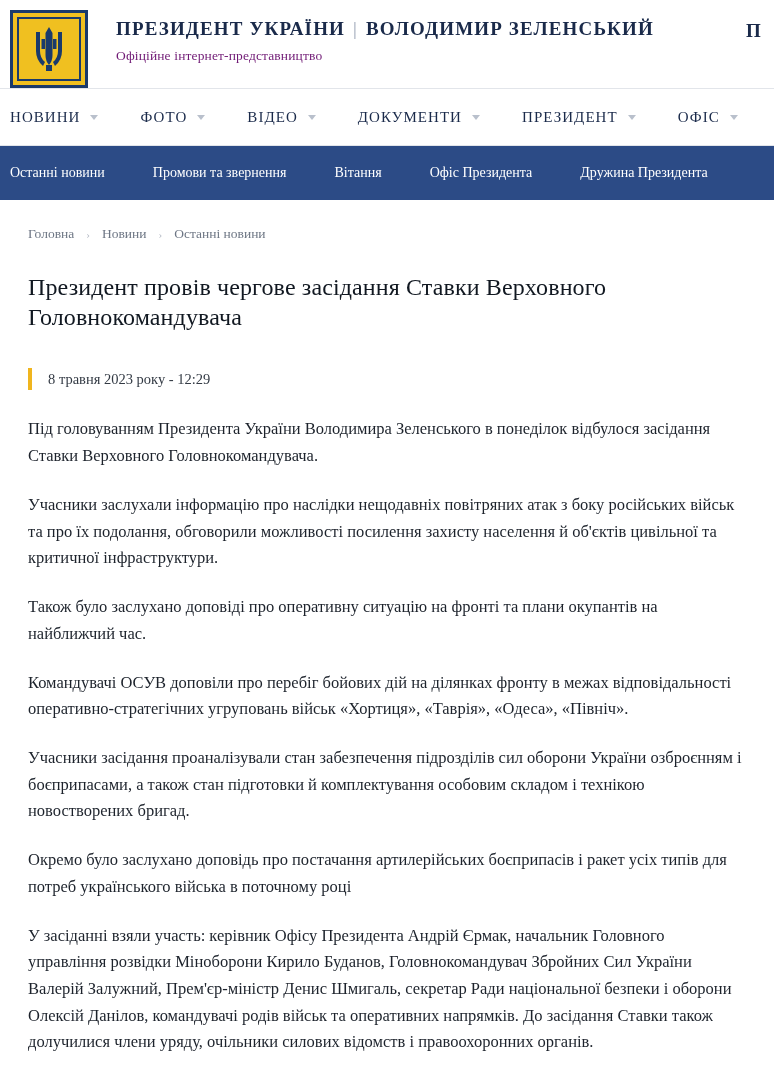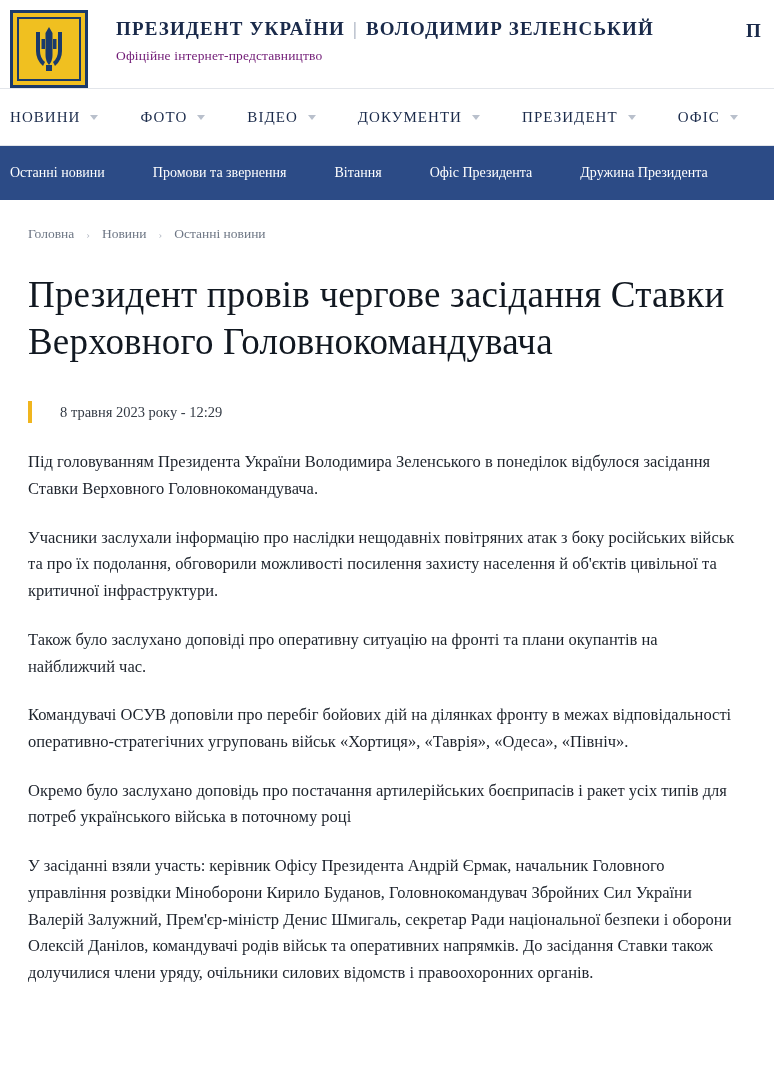--- a/index.html
+++ b/index.html
@@ -139,33 +139,32 @@
   .breadcrumb .crumb { white-space: nowrap; cursor: pointer; }
   .breadcrumb .crumb.last { color: #6d7684; cursor: default; }
   .breadcrumb .chev {
     margin: 0 12px;
     color: #b8bec8;
     font-size: 11px;
   }
 
   h1.article-title {
     font-family: "Liberation Serif", serif;
-    font-size: 37px;
+    font-size: 24px;
     line-height: 1.26;
     font-weight: normal;
     color: #111821;
     margin: 22px 0 12px 0;
     letter-spacing: 0.005em;
   }
 
   .date-row {
     display: flex;
     align-items: center;
     margin: 36px 0 26px 0;
-    gap: 12px;
   }
   .date-bar {
     width: 4px;
     height: 22px;
     background: #f0b51e;
     margin-right: 16px;
     flex: 0 0 auto;
   }
   .date-text {
     font-size: 14.5px;
@@ -256,18 +255,19 @@
   <div class="date-row">
     <div class="date-bar"></div>
     <div class="date-text">8 травня 2023 року - 12:29</div>
   </div>
 
   <div class="article-body">
     <p>Під головуванням Президента України Володимира Зеленського в понеділок відбулося засідання Ставки Верховного Головнокомандувача.</p>
     <p>Учасники заслухали інформацію про наслідки нещодавніх повітряних атак з боку російських військ та про їх подолання, обговорили можливості посилення захисту населення й об'єктів цивільної та критичної інфраструктури.</p>
     <p>Також було заслухано доповіді про оперативну ситуацію на фронті та плани окупантів на найближчий час.</p>
     <p>Командувачі ОСУВ доповіли про перебіг бойових дій на ділянках фронту в межах відповідальності оперативно-стратегічних угруповань військ «Хортиця», «Таврія», «Одеса», «Північ».</p>
+    <p>Учасники засідання проаналізували стан забезпечення підрозділів сил оборони України озброєнням і боєприпасами, а також стан підготовки й комплектування особовим складом і технікою новостворених бригад.</p>
     <p>Окремо було заслухано доповідь про постачання артилерійських боєприпасів і ракет усіх типів для потреб українського війська в поточному році</p>
     <p>У засіданні взяли участь: керівник Офісу Президента Андрій Єрмак, начальник Головного управління розвідки Міноборони Кирило Буданов, Головнокомандувач Збройних Сил України Валерій Залужний, Прем'єр-міністр Денис Шмигаль, секретар Ради національної безпеки і оборони Олексій Данілов, командувачі родів військ та оперативних напрямків. До засідання Ставки також долучилися члени уряду, очільники силових відомств і правоохоронних органів.</p>
   </div>
 
   <div class="spacer"></div>
 </div>
 
 </body></html>

